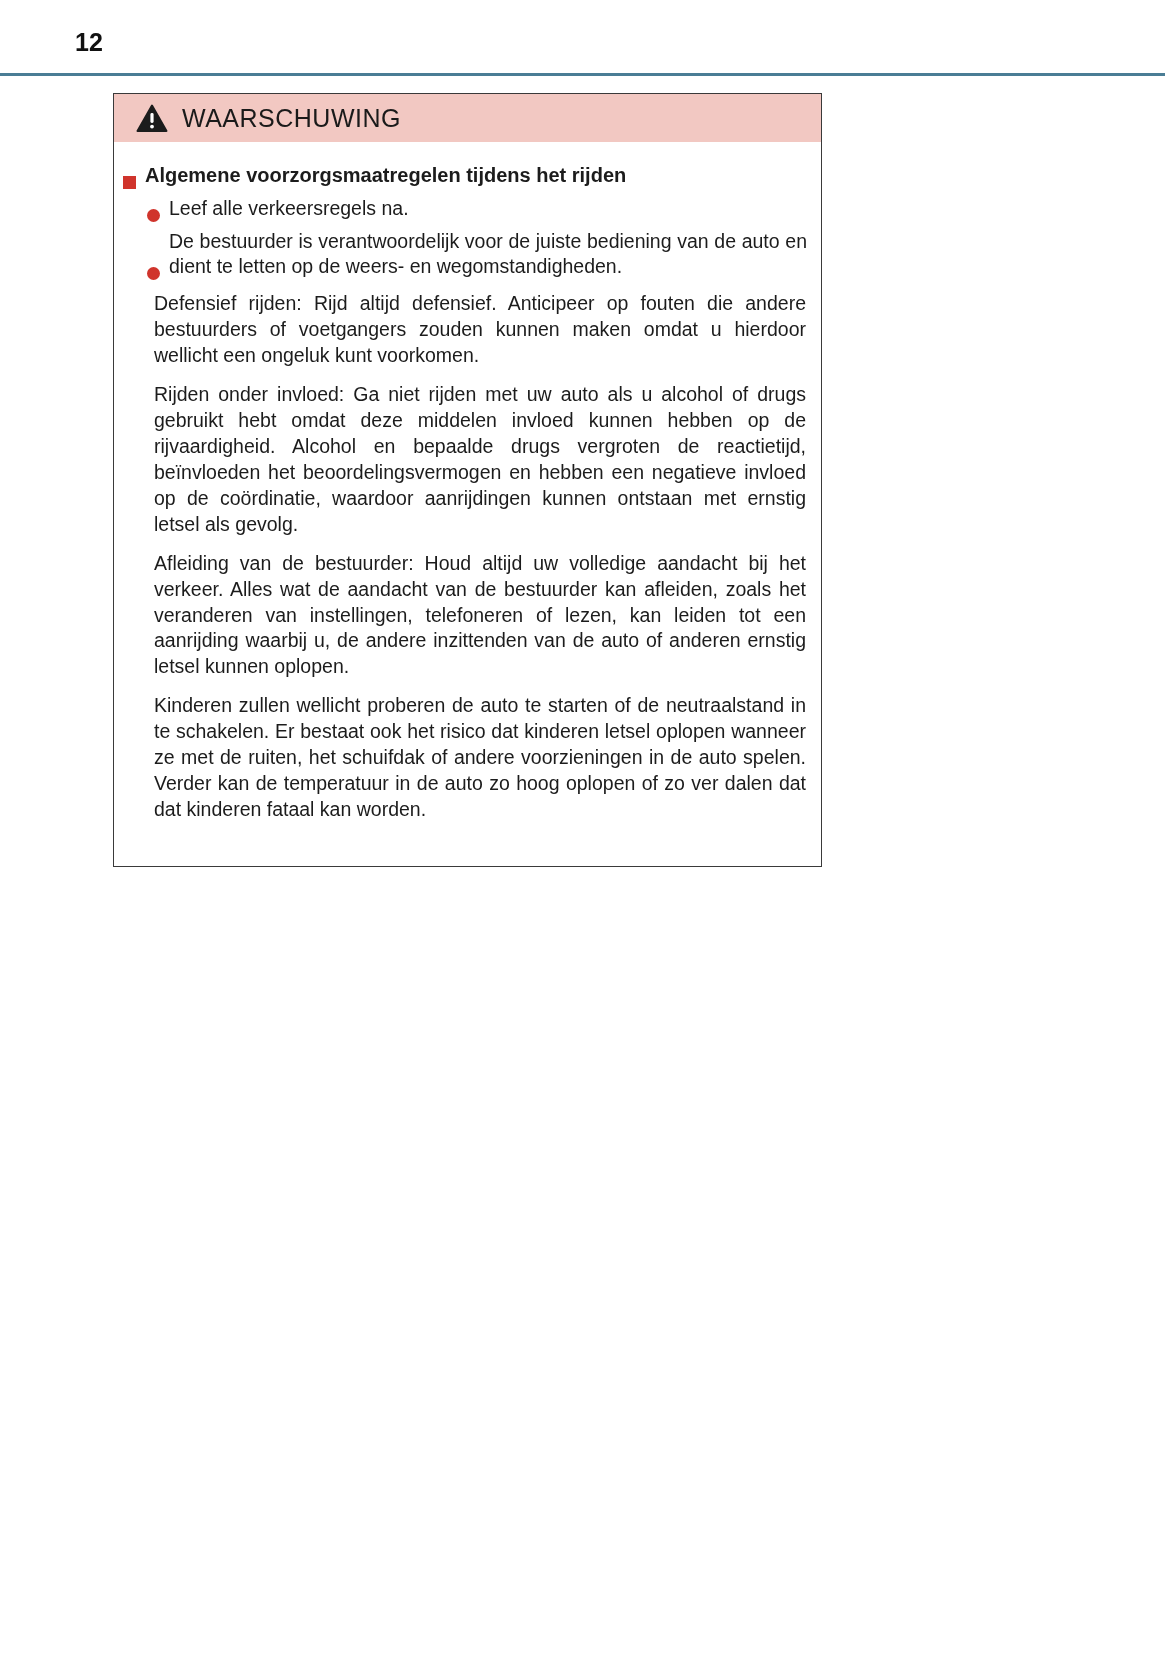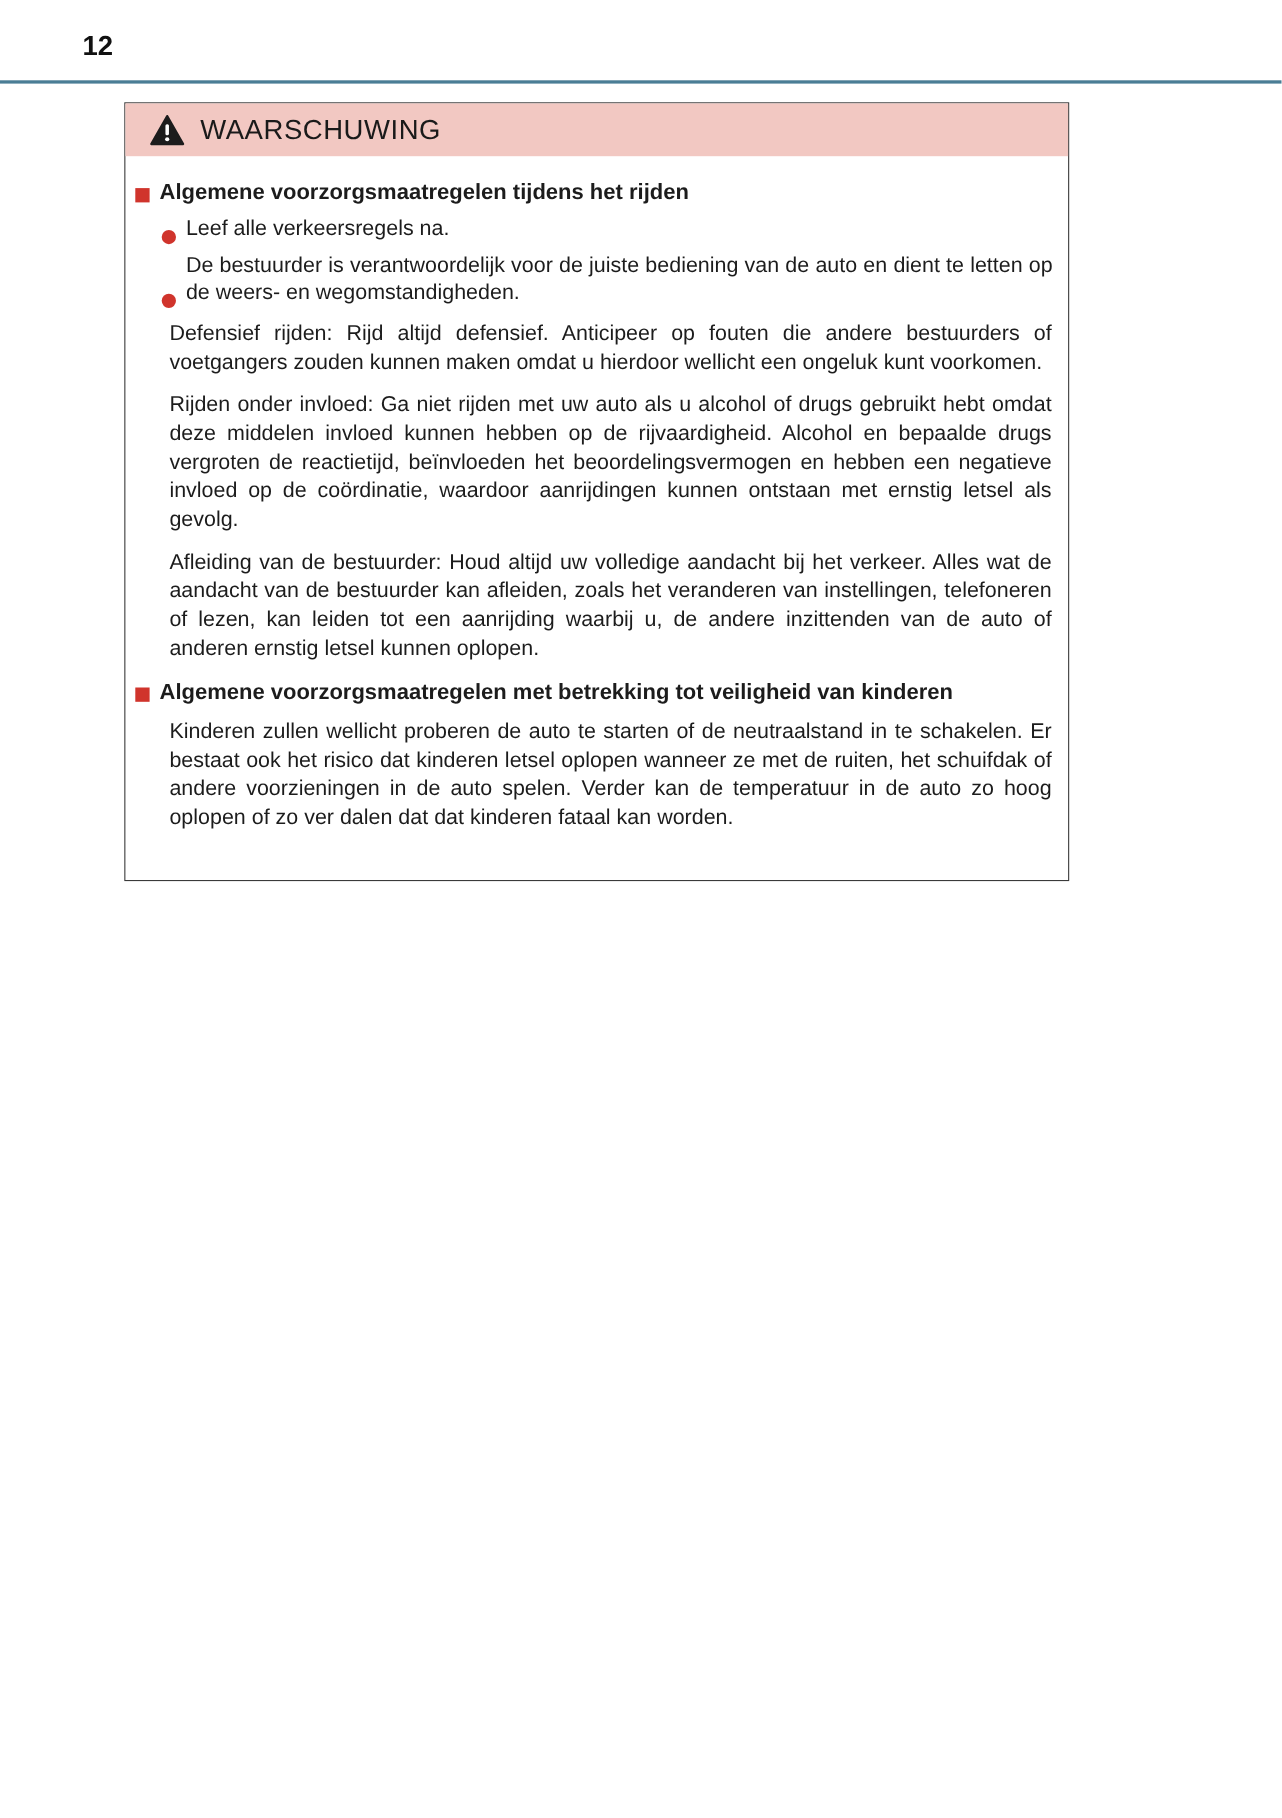--- a/index.html
+++ b/index.html
@@ -25,21 +25,21 @@
     left: 0;
     top: 73px;
     width: 1165px;
     height: 3px;
     background: #4a7d95;
   }
   .warning-box {
     position: absolute;
     left: 113px;
     top: 93px;
-    width: 859px;
+    width: 709px;
     border: 1px solid #3a3a3a;
     background: #fff;
     padding-bottom: 30px;
   }
   .warning-header {
     background: #f2c8c2;
     height: 48px;
     display: flex;
     align-items: center;
     padding-left: 22px;
@@ -51,21 +51,21 @@
     color: #1a1a1a;
   }
   .warn-icon { display: inline-flex; }
   .box-content {
     padding: 16px 10px 0 9px;
     font-size: 19.5px;
     line-height: 1.33;
   }
   .section-heading {
     display: flex;
-    align-items: center;
+    align-items: flex-end;
     gap: 9px;
     font-weight: bold;
     font-size: 20px;
     margin: 16px 0 6px 0;
   }
   .section-heading:first-child { margin-top: 4px; }
   .sq-bullet {
     flex: none;
     width: 13px;
     height: 13px;
@@ -126,22 +126,18 @@
         <span class="dot-bullet"></span>
         <span class="bullet-text">De bestuurder is verantwoordelijk voor de juiste bediening van de auto en dient te letten op de weers- en wegomstandigheden.</span>
       </div>
 
       <p class="para">Defensief rijden: Rijd altijd defensief. Anticipeer op fouten die andere bestuurders of voetgangers zouden kunnen maken omdat u hierdoor wellicht een ongeluk kunt voorkomen.</p>
       <p class="para">Rijden onder invloed: Ga niet rijden met uw auto als u alcohol of drugs gebruikt hebt omdat deze middelen invloed kunnen hebben op de rijvaardigheid. Alcohol en bepaalde drugs vergroten de reactietijd, beïnvloeden het beoordelingsvermogen en hebben een negatieve invloed op de coördinatie, waardoor aanrijdingen kunnen ontstaan met ernstig letsel als gevolg.</p>
       <p class="para">Afleiding van de bestuurder: Houd altijd uw volledige aandacht bij het verkeer. Alles wat de aandacht van de bestuurder kan afleiden, zoals het veranderen van instellingen, telefoneren of lezen, kan leiden tot een aanrijding waarbij u, de andere inzittenden van de auto of anderen ernstig letsel kunnen oplopen.</p>
     </div>
 
     <div class="section">
-      <div class="section-heading">
-        <span class="sq-bullet"></span>
-        <span>Algemene voorzorgsmaatregelen met betrekking tot veiligheid van kinderen</span>
-      </div>
 
       <p class="para">Kinderen zullen wellicht proberen de auto te starten of de neutraalstand in te schakelen. Er bestaat ook het risico dat kinderen letsel oplopen wanneer ze met de ruiten, het schuifdak of andere voorzieningen in de auto spelen. Verder kan de temperatuur in de auto zo hoog oplopen of zo ver dalen dat dat kinderen fataal kan worden.</p>
     </div>
 
   </div>
 </div>
 
 </body></html>

